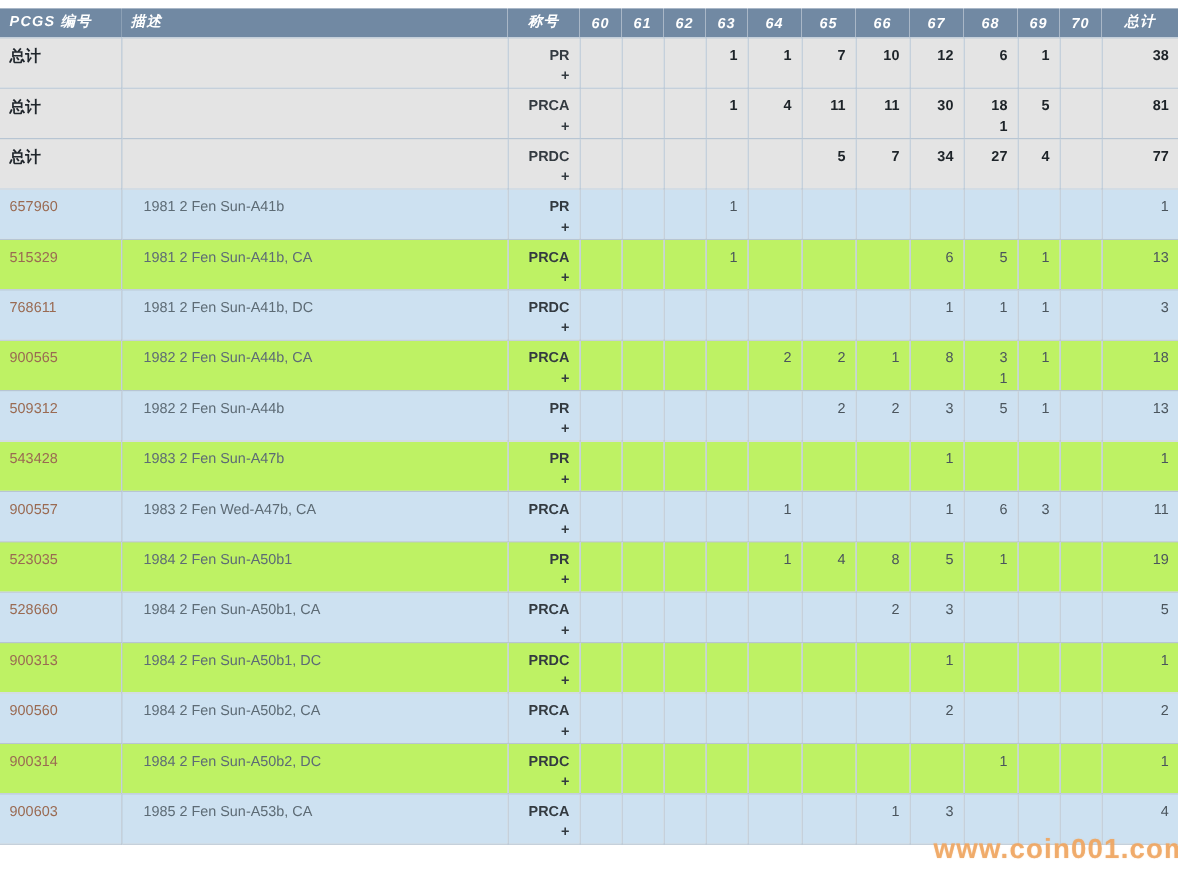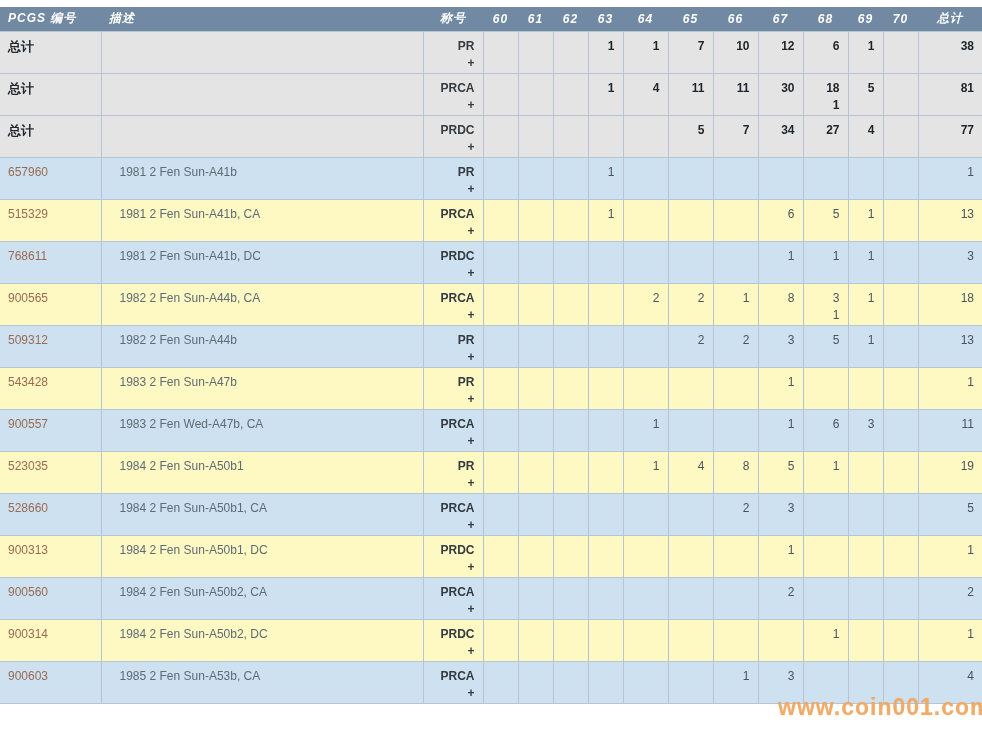--- a/index.html
+++ b/index.html
@@ -32,21 +32,21 @@
   tbody td {
     border: 1px solid #b7c5d3; vertical-align: top;
     padding: 6px 8px 0 8px; font-size: 12px; line-height: 17px;
     white-space: nowrap; overflow: hidden;
   }
   tbody td:first-child { border-left: none; }
   tbody td:last-child { border-right: none; }
 
   tr.summary { background: #e4e4e4; }
   tr.blue    { background: #cde1f1; margin-top: 38px; }
-  tr.white   { background: #fef9c3; }
+  tr.white   { background: #bef264; }
 
   td.pcgs { color: #9a6a52; }
   tr.summary td.pcgs { color: #21272d; font-weight: bold; font-size: 13px; }
   td.desc { color: #5d6b75; padding-left: 18px; }
   td.desig { text-align: right; font-weight: bold; color: #333a40; }
   td.num { text-align: right; color: #4a545c; }
   tr.summary td.num { font-weight: bold; color: #1e2429; }
   .line { display: block; }
 
   .watermark {

